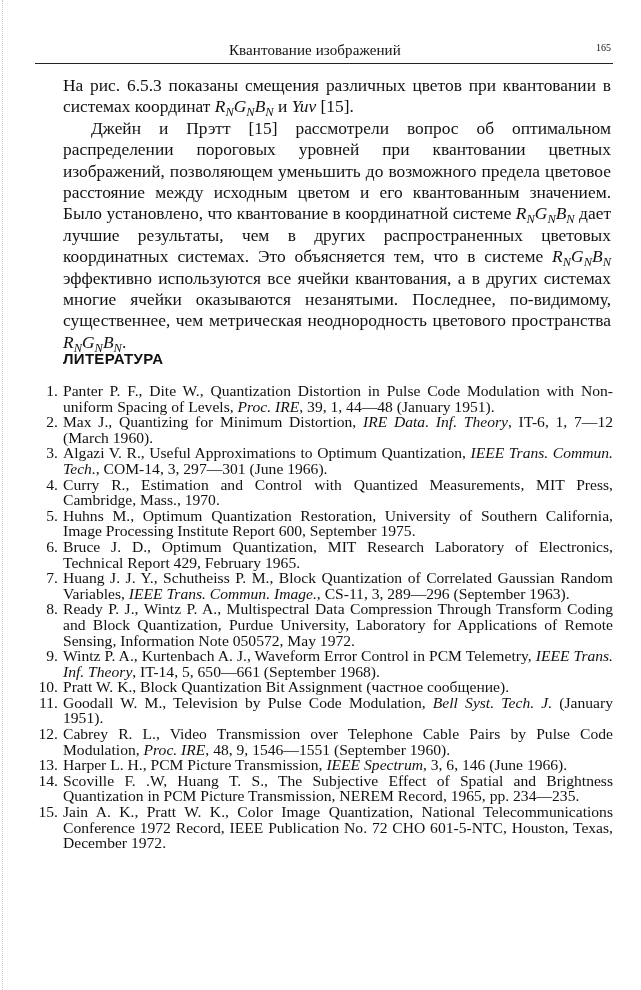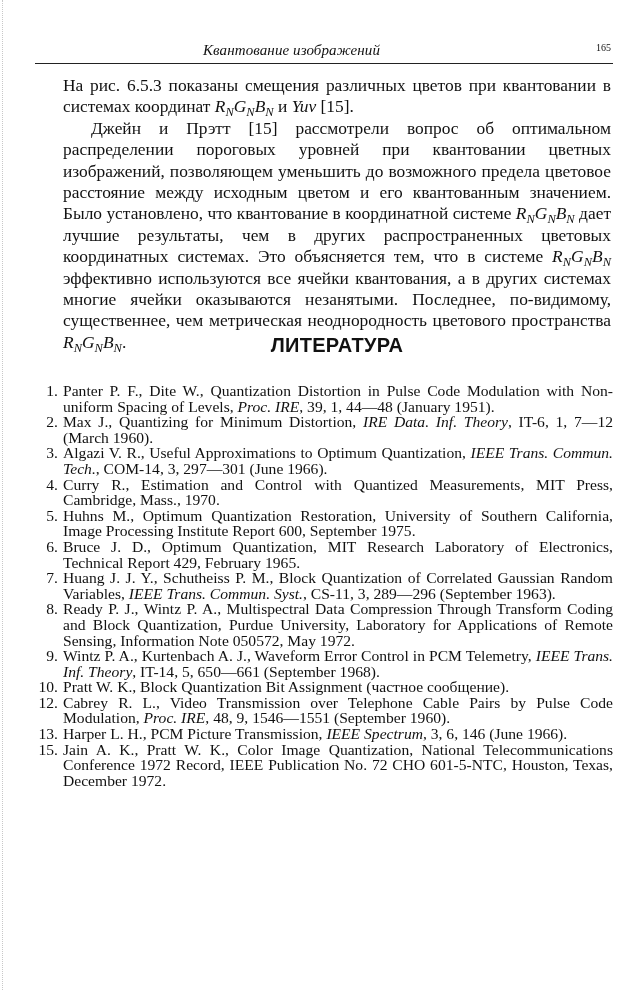--- a/index.html
+++ b/index.html
@@ -10,39 +10,39 @@
     .left-edge {
       position: absolute; left: 2px; top: 0; bottom: 0; width: 0;
       border-left: 1px dotted #c8c8c8;
     }
     .page { position: absolute; left: 63px; top: 0; width: 550px; }
     .running-head {
       position: absolute; top: 42px; left: 0; width: 550px; height: 20px;
       font-size: 15px;
     }
     .running-title {
-      position: absolute; left: 140px; top: 0; font-style: italic; letter-spacing: 0.1px;
+      position: absolute; left: 166px; top: 0; letter-spacing: 0.1px;
     }
     .page-number { position: absolute; right: 2px; top: 0; font-size: 10px; }
     .head-rule {
       position: absolute; left: -28px; top: 63px; width: 578px; height: 0;
       border-top: 1.6px solid #222;
     }
     .body-text {
       position: absolute; top: 75px; left: 0; width: 548px;
       font-size: 17.4px; line-height: 21.4px; text-align: justify;
     }
     .body-text p { margin: 0; text-indent: 0; }
     .body-text p.indent { text-indent: 28px; }
     .math { font-style: italic; }
     .math sub { font-size: 0.72em; vertical-align: -0.3em; line-height: 0; }
     .section-title {
-      position: absolute; top: 334px; left: 0; width: 548px; text-align: center;
+      position: absolute; top: 350px; left: 0; width: 548px; 
       font-family: "Liberation Sans", "DejaVu Sans", sans-serif; font-weight: bold;
-      font-size: 20px; letter-spacing: 0.3px;
+      font-size: 15px; letter-spacing: 0.3px;
     }
     .refs {
       position: absolute; top: 383px; left: -43px; width: 593px;
       font-size: 15.6px; line-height: 15.6px; margin: 0; padding: 0; list-style: none;
     }
     .ref { position: relative; padding-left: 43px; text-align: justify; }
     .ref-num { position: absolute; left: 0; width: 38px; text-align: right; }
     .ref i { font-style: italic; }
   </style>
 </head>
@@ -64,21 +64,23 @@
 
   <div class="section-title">ЛИТЕРАТУРА</div>
 
   <ol class="refs" id="refs">
       <li class="ref"><span class="ref-num">1.</span><span>Panter P. F., Dite W., Quantization Distortion in Pulse Code Modulation with Non-uniform Spacing of Levels, <i>Proc. IRE</i>, 39, 1, 44—48 (January 1951).</span></li>
       <li class="ref"><span class="ref-num">2.</span><span>Max J., Quantizing for Minimum Distortion, <i>IRE Data. Inf. Theory</i>, IT-6, 1, 7—12 (March 1960).</span></li>
       <li class="ref"><span class="ref-num">3.</span><span>Algazi V. R., Useful Approximations to Optimum Quantization, <i>IEEE Trans. Commun. Tech.</i>, COM-14, 3, 297—301 (June 1966).</span></li>
       <li class="ref"><span class="ref-num">4.</span><span>Curry R., Estimation and Control with Quantized Measurements, MIT Press, Cambridge, Mass., 1970.</span></li>
       <li class="ref"><span class="ref-num">5.</span><span>Huhns M., Optimum Quantization Restoration, University of Southern California, Image Processing Institute Report 600, September 1975.</span></li>
       <li class="ref"><span class="ref-num">6.</span><span>Bruce J. D., Optimum Quantization, MIT Research Laboratory of Electronics, Technical Report 429, February 1965.</span></li>
-      <li class="ref"><span class="ref-num">7.</span><span>Huang J. J. Y., Schutheiss P. M., Block Quantization of Correlated Gaussian Random Variables, <i>IEEE Trans. Commun. Syst.</i>, CS-11, 3, 289—296 (September 1963).</span></li>
+      <li class="ref"><span class="ref-num">7.</span><span>Huang J. J. Y., Schutheiss P. M., Block Quantization of Correlated Gaussian Random Variables, <i>IEEE Trans. Commun. Image.</i>, CS-11, 3, 289—296 (September 1963).</span></li>
       <li class="ref"><span class="ref-num">8.</span><span>Ready P. J., Wintz P. A., Multispectral Data Compression Through Transform Coding and Block Quantization, Purdue University, Laboratory for Applications of Remote Sensing, Information Note 050572, May 1972.</span></li>
       <li class="ref"><span class="ref-num">9.</span><span>Wintz P. A., Kurtenbach A. J., Waveform Error Control in PCM Telemetry, <i>IEEE Trans. Inf. Theory</i>, IT-14, 5, 650—661 (September 1968).</span></li>
       <li class="ref"><span class="ref-num">10.</span><span>Pratt W. K., Block Quantization Bit Assignment (частное сообщение).</span></li>
+      <li class="ref"><span class="ref-num">11.</span><span>Goodall W. M., Television by Pulse Code Modulation, <i>Bell Syst. Tech. J.</i> (January 1951).</span></li>
       <li class="ref"><span class="ref-num">12.</span><span>Cabrey R. L., Video Transmission over Telephone Cable Pairs by Pulse Code Modulation, <i>Proc. IRE</i>, 48, 9, 1546—1551 (September 1960).</span></li>
       <li class="ref"><span class="ref-num">13.</span><span>Harper L. H., PCM Picture Transmission, <i>IEEE Spectrum</i>, 3, 6, 146 (June 1966).</span></li>
+      <li class="ref"><span class="ref-num">14.</span><span>Scoville F. .W, Huang T. S., The Subjective Effect of Spatial and Brightness Quantization in PCM Picture Transmission, NEREM Record, 1965, pp. 234—235.</span></li>
       <li class="ref"><span class="ref-num">15.</span><span>Jain A. K., Pratt W. K., Color Image Quantization, National Telecommunications Conference 1972 Record, IEEE Publication No. 72 CHO 601-5-NTC, Houston, Texas, December 1972.</span></li>
     </ol>
 </div>
 
 </body></html>

